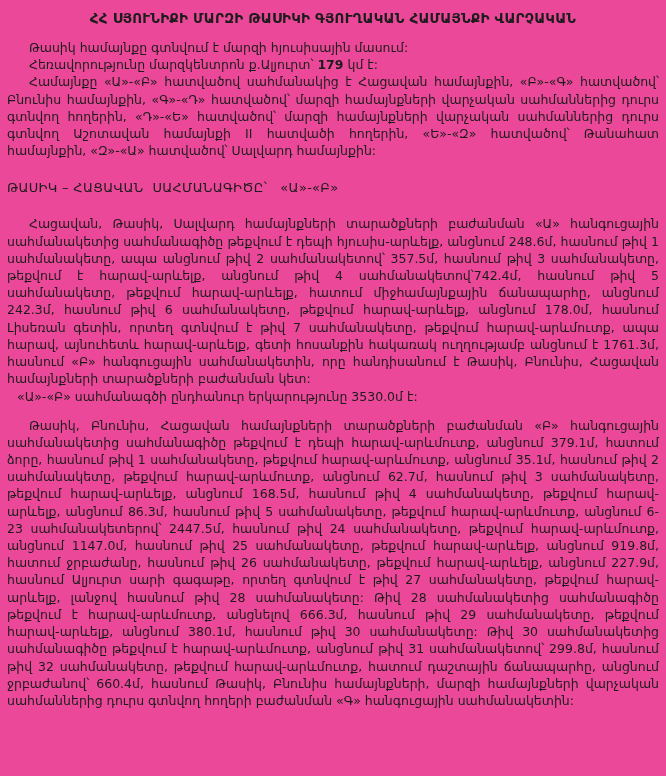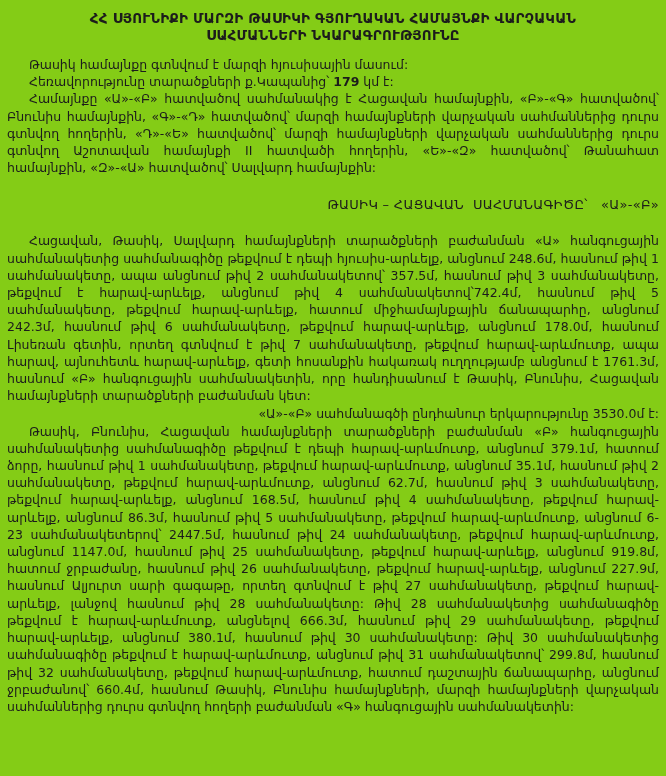--- a/index.html
+++ b/index.html
@@ -4,21 +4,21 @@
 <style>
   html, body {
     margin: 0;
     padding: 0;
     background: #ffffff;
   }
   .page {
     width: 666px;
     height: 776px;
     box-sizing: border-box;
-    background: #84cc16;
+    background: #ec4899;
     color: #1c1c1c;
     font-family: "DejaVu Sans", sans-serif;
     padding: 8px 7px 10px 7px;
     overflow: hidden;
     -webkit-font-smoothing: none;
   }
   .doc-title {
     text-align: center;
     font-weight: bold;
     font-size: 13.5px;
@@ -30,48 +30,47 @@
   p {
     margin: 0;
     font-size: 12.5px;
     line-height: 17.2px;
     text-align: justify;
     text-justify: inter-word;
   }
   .indent { text-indent: 22px; }
   .intro { margin-top: 12px; }
   .section-heading {
-    text-align: right;
+    text-align: left;
     font-size: 13px;
     line-height: 16px;
     margin: 21px 0 19px 0;
     letter-spacing: 0.3px;
     white-space: pre;
   }
   .total-line {
     text-indent: 10px;
-    text-align: right;
+    text-align: left;
     margin-top: 1px;
   }
   .bold { font-weight: bold; }
-  .sec-body { margin-top: 0; }
+  .sec-body { margin-top: 11px; }
 </style>
 </head>
 <body>
 
 <div class="page">
 
   <div class="doc-title">
     <span class="t-line">ՀՀ ՍՅՈՒՆԻՔԻ ՄԱՐԶԻ ԹԱՍԻԿԻ ԳՅՈՒՂԱԿԱՆ ՀԱՄԱՅՆՔԻ ՎԱՐՉԱԿԱՆ</span>
-    <span class="t-line">ՍԱՀՄԱՆՆԵՐԻ ՆԿԱՐԱԳՐՈՒԹՅՈՒՆԸ</span>
   </div>
 
   <div class="intro">
     <p class="indent">Թասիկ համայնքը գտնվում է մարզի հյուսիսային մասում:</p>
-    <p class="indent"><span>Հեռավորությունը տարածքների ք.Կապանից՝ </span><span class="bold">179</span><span> կմ է:</span></p>
+    <p class="indent"><span>Հեռավորությունը մարզկենտրոն ք.Ալյուրտ՝ </span><span class="bold">179</span><span> կմ է:</span></p>
     <p class="indent">Համայնքը «Ա»-«Բ» հատվածով սահմանակից է Հացավան համայնքին, «Բ»-«Գ» հատվածով՝ Բնունիս համայնքին, «Գ»-«Դ» հատվածով՝ մարզի համայնքների վարչական սահմաններից դուրս գտնվող հողերին, «Դ»-«Ե» հատվածով՝ մարզի համայնքների վարչական սահմաններից դուրս գտնվող Աշոտավան համայնքի II հատվածի հողերին, «Ե»-«Զ» հատվածով՝ Թանահատ համայնքին, «Զ»-«Ա» հատվածով՝ Սալվարդ համայնքին:</p>
   </div>
 
   <div>
     <div class="section-heading">ԹԱՍԻԿ – ՀԱՑԱՎԱՆ  ՍԱՀՄԱՆԱԳԻԾԸ՝   «Ա»-«Բ»</div>
     <p class="indent sec-body">Հացավան, Թասիկ, Սալվարդ համայնքների տարածքների բաժանման «Ա» հանգուցային սահմանակետից սահմանագիծը թեքվում է դեպի հյուսիս-արևելք, անցնում 248.6մ, հասնում թիվ 1 սահմանակետը, ապա անցնում թիվ 2 սահմանակետով՝ 357.5մ, հասնում թիվ 3 սահմանակետը, թեքվում է հարավ-արևելք, անցնում թիվ 4 սահմանակետով՝742.4մ, հասնում թիվ 5 սահմանակետը, թեքվում հարավ-արևելք, հատում միջհամայնքային ճանապարհը, անցնում 242.3մ, հասնում թիվ 6 սահմանակետը, թեքվում հարավ-արևելք, անցնում 178.0մ, հասնում Լիսեռան գետին, որտեղ գտնվում է թիվ 7 սահմանակետը, թեքվում հարավ-արևմուտք, ապա հարավ, այնուհետև հարավ-արևելք, գետի հոսանքին հակառակ ուղղությամբ անցնում է 1761.3մ, հասնում «Բ» հանգուցային սահմանակետին, որը հանդիսանում է Թասիկ, Բնունիս, Հացավան համայնքների տարածքների բաժանման կետ:</p>
     <p class="total-line">«Ա»-«Բ» սահմանագծի ընդհանուր երկարությունը  3530.0մ է:</p>
   </div>
 
   <div>

